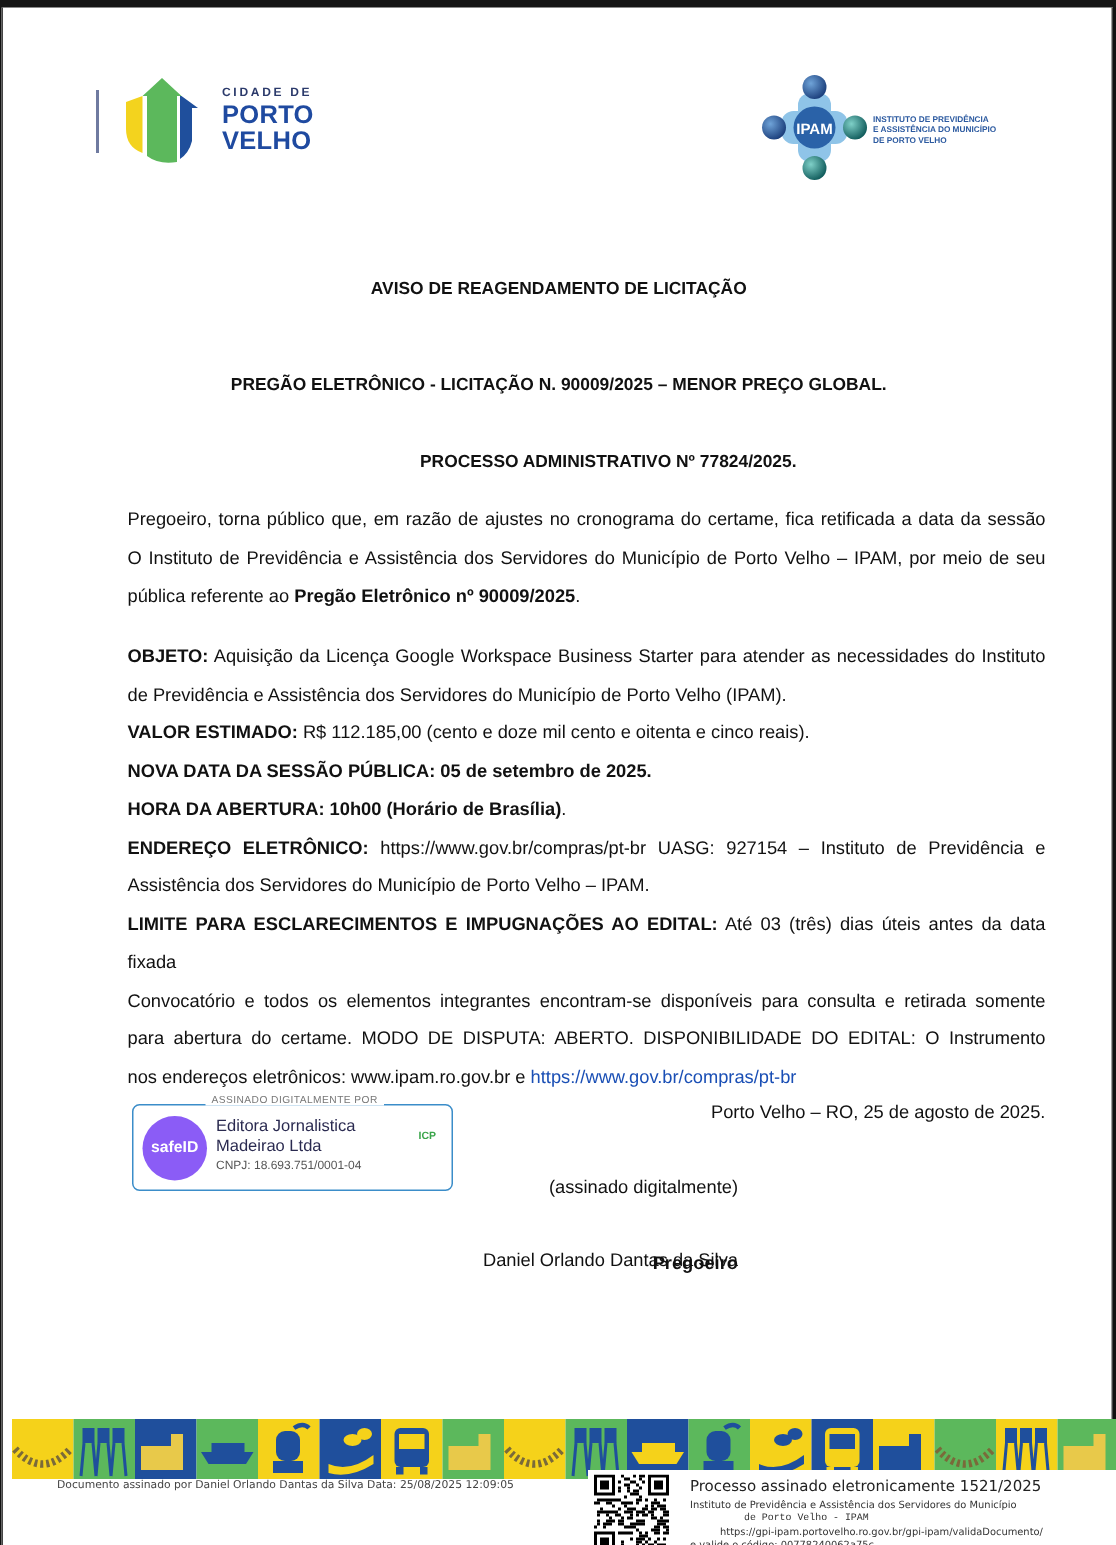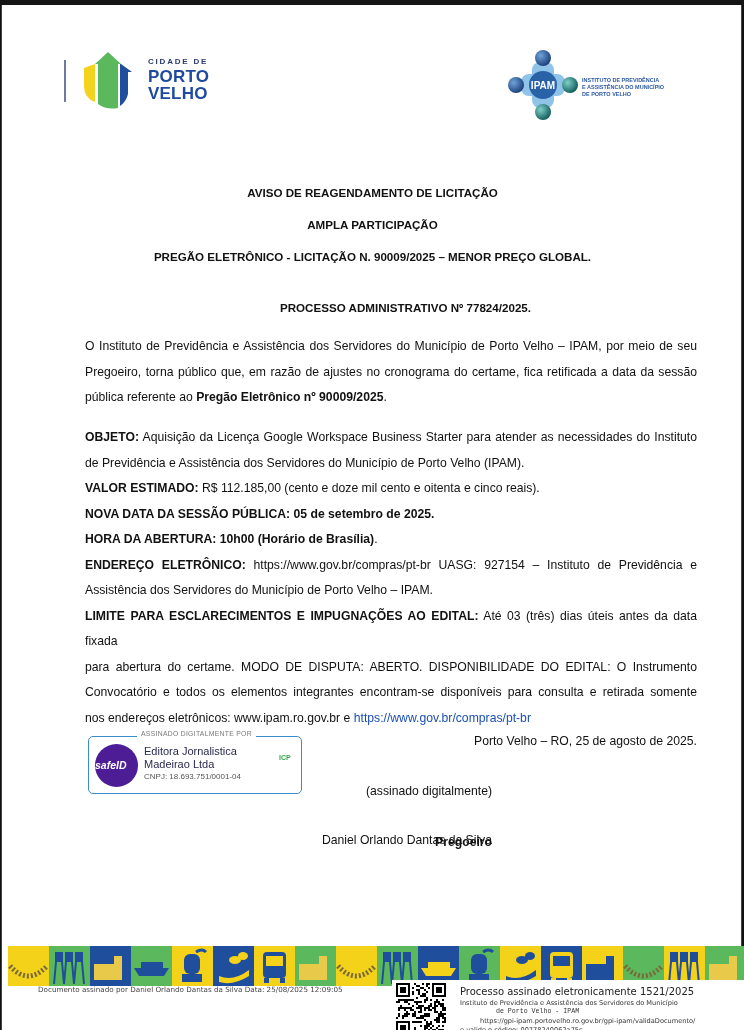--- a/index.html
+++ b/index.html
@@ -26,21 +26,21 @@
 
   .para { position: absolute; left: 83px; width: 612px; font-size: 12.2px; line-height: 25.5px; text-align: justify; }
   .para b { font-weight: bold; }
   .para .line { display: block; }
   .justify-last { text-align-last: justify; }
   .link { color: #1a4fb5; }
 
   
   .sigbox { position: absolute; left: 86px; top: 731px; width: 214px; height: 58px; border: 1.8px solid #3b8dc9; border-radius: 5px; }
   .sigbox .legend { position: absolute; left: 48px; top: -7px; background: #fff; padding: 0 4px; font-size: 6.8px; color: #777; letter-spacing: 0.3px; }
-  .sigbox .seal { position: absolute; left: 6px; top: 7px; width: 43px; height: 43px; border-radius: 50%; background: #4c1d95; color: #fff; font-size: 10.5px; font-style: italic; line-height: 43px; font-weight: bold; }
+  .sigbox .seal { position: absolute; left: 6px; top: 7px; width: 43px; height: 43px; border-radius: 50%; background: #8b5cf6; color: #fff; font-size: 10.5px; text-align: center; line-height: 43px; font-weight: bold; }
   .sigbox .name1 { position: absolute; left: 55px; top: 8px; font-size: 11px; color: #2a2a50; }
   .sigbox .name2 { position: absolute; left: 55px; top: 21px; font-size: 11px; color: #2a2a50; }
   .sigbox .cnpj { position: absolute; left: 55px; top: 35px; font-size: 8px; color: #555; }
   .sigbox .icp { position: absolute; left: 190px; top: 17px; font-size: 7px; font-weight: bold; color: #3aa54a; line-height: 1; }
 
   .txt-right { position: absolute; font-size: 12.2px; }
   .sig-center { position: absolute; left: 290px; width: 200px; text-align: right; font-size: 12.2px; }
 
   
   .band { position: absolute; left: 6px; top: 941px; width: 736px; height: 40px; display: flex; overflow: hidden; }
@@ -99,41 +99,40 @@
       <text x="36" y="39" text-anchor="middle" font-size="10" font-weight="bold" fill="#fff" font-family="Liberation Sans, sans-serif">IPAM</text>
     </svg>
     <div class="txt">
       <div>INSTITUTO DE PREVIDÊNCIA</div>
       <div>E ASSISTÊNCIA DO MUNICÍPIO</div>
       <div>DE PORTO VELHO</div>
     </div>
   </div>
 
   <div class="center" style="top:181px;">AVISO DE REAGENDAMENTO DE LICITAÇÃO</div>
-  <div class="center" style="top:213px;">AMPLA PARTICIPAÇÃO</div>
   <div class="center" style="top:245px;">PREGÃO ELETRÔNICO - LICITAÇÃO N. 90009/2025 – MENOR PREÇO GLOBAL.</div>
   <div class="center" style="top:296px;margin-left:33px;">PROCESSO ADMINISTRATIVO Nº 77824/2025.</div>
 
   <div class="para" style="top:329px;">
+    <span class="line justify-last">Pregoeiro, torna público que, em razão de ajustes no cronograma do certame, fica retificada a data da sessão</span>
     <span class="line justify-last">O Instituto de Previdência e Assistência dos Servidores do Município de Porto Velho – IPAM, por meio de seu</span>
-    <span class="line justify-last">Pregoeiro, torna público que, em razão de ajustes no cronograma do certame, fica retificada a data da sessão</span>
     <span class="line"><span>pública referente ao </span><b>Pregão Eletrônico nº 90009/2025</b><span>.</span></span>
   </div>
 
   <div class="para" style="top:420px;">
     <span class="line justify-last"><b>OBJETO:</b><span> Aquisição da Licença Google Workspace Business Starter para atender as necessidades do Instituto</span></span>
     <span class="line">de Previdência e Assistência dos Servidores do Município de Porto Velho (IPAM).</span>
     <span class="line"><b>VALOR ESTIMADO:</b><span> R$ 112.185,00 (cento e doze mil cento e oitenta e cinco reais).</span></span>
     <span class="line"><b>NOVA DATA DA SESSÃO PÚBLICA: 05 de setembro de 2025.</b></span>
     <span class="line"><b>HORA DA ABERTURA: 10h00 (Horário de Brasília)</b><span>.</span></span>
     <span class="line justify-last" style="word-spacing:3px;"><b>ENDEREÇO ELETRÔNICO:</b><span> https://www.gov.br/compras/pt-br UASG: 927154 – Instituto de Previdência e</span></span>
     <span class="line">Assistência dos Servidores do Município de Porto Velho – IPAM.</span>
     <span class="line justify-last"><b>LIMITE PARA ESCLARECIMENTOS E IMPUGNAÇÕES AO EDITAL:</b><span> Até 03 (três) dias úteis antes da data fixada</span></span>
+    <span class="line justify-last">Convocatório e todos os elementos integrantes encontram-se disponíveis para consulta e retirada somente</span>
     <span class="line justify-last">para abertura do certame. MODO DE DISPUTA: ABERTO. DISPONIBILIDADE DO EDITAL: O Instrumento</span>
-    <span class="line justify-last">Convocatório e todos os elementos integrantes encontram-se disponíveis para consulta e retirada somente</span>
     <span class="line"><span>nos endereços eletrônicos: www.ipam.ro.gov.br e </span><span class="link">https://www.gov.br/compras/pt-br</span></span>
   </div>
 
   <div class="sigbox">
     <div class="legend">ASSINADO DIGITALMENTE POR</div>
     <div class="seal">safeID</div>
     <div class="name1">Editora Jornalistica</div>
     <div class="name2">Madeirao Ltda</div>
     <div class="cnpj">CNPJ: 18.693.751/0001-04</div>
     <div class="icp">ICP</div>

